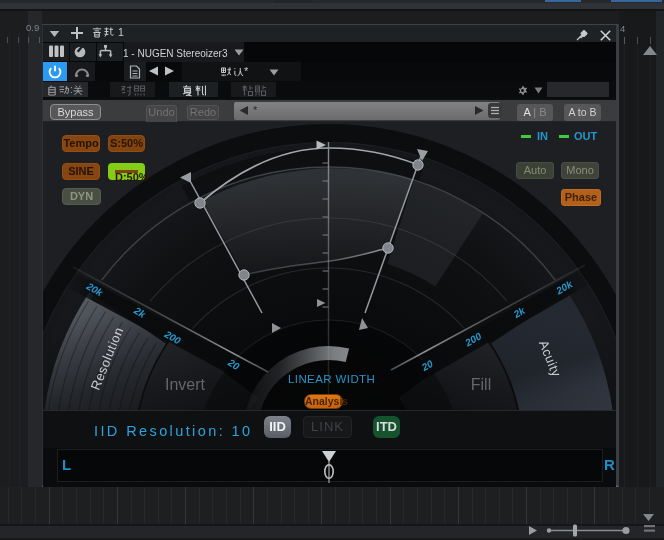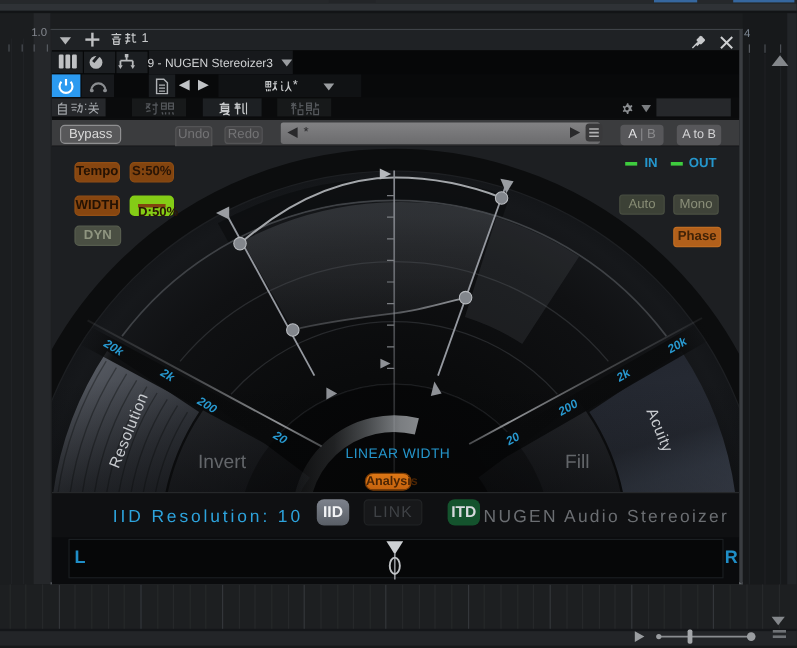--- a/index.html
+++ b/index.html
@@ -12,21 +12,21 @@
 <div class="abs" style="left:545px;top:0;width:36px;height:2px;background:#36679f"></div>
 <div class="abs" style="left:611px;top:0;width:51px;height:2px;background:#36679f"></div>
 <div class="abs" style="left:274px;top:0;width:39px;height:2.5px;background:#232528"></div>
 <div class="abs" style="left:0;top:2.5px;width:664px;height:6.5px;background:#2f3236"></div>
 <div class="abs" style="left:0;top:9px;width:664px;height:2px;background:#121416"></div>
 
 <div class="abs" style="left:0;top:11px;width:42px;height:513px;background:#1b1d1f"></div>
 <div class="abs" style="left:28px;top:11px;width:14px;height:476px;background:#25272a"></div>
 <div class="abs" style="left:9px;top:32px;width:1px;height:455px;background:#202225"></div>
 <div class="abs" style="left:19px;top:32px;width:1px;height:455px;background:#202225"></div>
-<div class="abs" style="left:26px;top:22px;width:16px;height:10px;color:#82868d;font-size:9.5px">1.0</div>
+<div class="abs" style="left:26px;top:22px;width:16px;height:10px;color:#82868d;font-size:9.5px">0.9</div>
 <div class="abs" style="left:7px;top:37px;width:1px;height:6px;background:#4a4e54"></div>
 <div class="abs" style="left:17.5px;top:37px;width:1px;height:6px;background:#4a4e54"></div>
 <div class="abs" style="left:28px;top:37px;width:1px;height:6px;background:#50545a"></div>
 <div class="abs" style="left:38.5px;top:37px;width:1px;height:6px;background:#565a60"></div>
 
 <div class="abs" style="left:619px;top:11px;width:45px;height:513px;background:#17191b"></div>
 <div class="abs" style="left:620px;top:23px;width:12px;height:10px;color:#7e8894;font-size:9.5px">4</div>
 <div class="abs" style="left:624px;top:37px;width:1px;height:7px;background:#565a60"></div>
 <div class="abs" style="left:637px;top:37px;width:1px;height:7px;background:#4a4e54"></div>
 <div class="abs" style="left:650px;top:37px;width:1px;height:7px;background:#4a4e54"></div>
@@ -161,21 +161,21 @@
       <line x1="2.5" y1="6" x2="2.5" y2="10.5"></line>
             <line x1="13.5" y1="6" x2="13.5" y2="10.5"></line>
     </g>
     <g fill="#b8babc">
             <rect x="6.4" y="0" width="3.2" height="3"></rect>
             <polygon points="0.5,10 4.5,10 2.5,13.5"></polygon>
             <polygon points="11.5,10 15.5,10 13.5,13.5"></polygon>
           </g>
   </svg>
   <div class="abs" style="left:81px;top:17px;width:120px;height:20px;background:#17191c"></div>
-  <div class="abs" style="left:80px;top:23px;color:#d0d2d4;font-size:10px;white-space:nowrap">9 - NUGEN Stereoizer3</div>
+  <div class="abs" style="left:80px;top:23px;color:#d0d2d4;font-size:10px;white-space:nowrap">1 - NUGEN Stereoizer3</div>
   <svg class="abs" style="left:191px;top:24px" width="10" height="7">
           <polygon points="0.5,0.5 9.5,0.5 5,6.5" fill="#9a9da0"></polygon>
         </svg>
 
   <div class="abs" style="left:0;top:37px;width:573px;height:19px;background:#08090a"></div>
   <div class="abs" style="left:0;top:37px;width:24px;height:19px;background:#2b9af0"></div>
   <svg class="abs" style="left:5px;top:40px" width="14" height="14" viewBox="0 0 14 14">
     <g stroke="#fff" fill="none" stroke-width="1.8">
             <path d="M3.2 3.2 a5.4 5.4 0 1 0 7.6 0"></path>
             <line x1="7" y1="0.8" x2="7" y2="6.2"></line>
@@ -447,37 +447,36 @@
 
       <path d="M 208.7 322.5 A 78 78 0 0 1 304.4 233.3" fill="none" stroke="url(#cg)" stroke-width="14"></path>
     </g>
   </svg>
   </div>
   <div class="abs" style="left:245px;top:348px;width:82px;height:14px;color:#2596cc;font-size:11.5px;letter-spacing:0.4px;text-align:center;white-space:nowrap">LINEAR WIDTH</div>
   <div class="abs" style="left:261px;top:369px;width:39px;height:14.5px;background:linear-gradient(#dd7716,#c4620e);border:1px solid #7a3c06;border-radius:7px;color:#4a2404;font-size:10.5px;font-weight:bold;text-align:center;line-height:13px">Analysis</div>
 
   <div class="abs" style="left:19px;top:110px;width:38px;height:17px;background:#874610;border:1px solid #934f15;border-radius:4px;color:#241203;font-size:11px;font-weight:bold;text-align:center;line-height:15px">Tempo</div>
   <div class="abs" style="left:65px;top:110px;width:37px;height:17px;background:#82440f;border:1px solid #8e4d13;border-radius:4px;color:#2a1505;font-size:11px;font-weight:bold;text-align:center;line-height:15px">S:50%</div>
-  <div class="abs" style="left:19px;top:138px;width:38px;height:17px;background:#874610;border:1px solid #934f15;border-radius:4px;color:#241203;font-size:11px;font-weight:bold;text-align:center;line-height:15px">WIDTH</div>
+  <div class="abs" style="left:19px;top:138px;width:38px;height:17px;background:#874610;border:1px solid #934f15;border-radius:4px;color:#241203;font-size:11px;font-weight:bold;text-align:center;line-height:15px">SINE</div>
   <div class="abs" style="left:65px;top:138px;width:37px;height:17px;background:#82440f;border:7px solid #84cc16;border-radius:4px;color:#2a1505;font-size:11px;font-weight:bold;text-align:center;line-height:15px">D:50%</div>
   <div class="abs" style="left:19px;top:163px;width:39px;height:17px;background:#4a4f43;border:1px solid #565c4e;border-radius:4px;color:#8f9580;font-size:11px;font-weight:bold;text-align:center;line-height:15px">DYN</div>
   <div class="abs" style="left:478px;top:110px;width:10px;height:2.5px;background:#3ecc3e"></div>
   <div class="abs" style="left:494px;top:105px;color:#2596cc;font-size:11px;font-weight:bold">IN</div>
   <div class="abs" style="left:516px;top:110px;width:10px;height:2.5px;background:#3ecc3e"></div>
   <div class="abs" style="left:531px;top:105px;color:#2596cc;font-size:11px;font-weight:bold">OUT</div>
   <div class="abs" style="left:473px;top:137px;width:38px;height:17px;background:#3c4136;border:1px solid #474d40;border-radius:3px;color:#878c74;font-size:11px;text-align:center;line-height:15px">Auto</div>
   <div class="abs" style="left:518px;top:137px;width:38px;height:17px;background:#3f4339;border:1px solid #4a4f42;border-radius:3px;color:#8a8e79;font-size:11px;text-align:center;line-height:15px">Mono</div>
   <div class="abs" style="left:518px;top:164px;width:40px;height:17px;background:#b2601b;border:1px solid #bf6c22;border-radius:3px;color:#402207;font-size:11px;font-weight:bold;text-align:center;line-height:15px">Phase</div>
 
   <div class="abs" style="left:0;top:385px;width:573px;height:38px;background:#0f1012;border-top:1px solid #26282a"></div>
   <div class="abs" style="left:51px;top:398px;color:#2da3dc;font-size:14.5px;letter-spacing:2.4px;white-space:nowrap">IID Resolution: 10</div>
   <div class="abs" style="left:221px;top:391px;width:27px;height:22px;background:linear-gradient(#7d828c,#595e66);border-radius:6px;color:#f2f3f5;font-size:13px;font-weight:bold;text-align:center;line-height:22px">IID</div>
   <div class="abs" style="left:260px;top:391px;width:49px;height:22px;background:#17181a;border:1px solid #212325;border-radius:4px;color:#3f4246;font-size:13px;text-align:center;line-height:20px;letter-spacing:1px">LINK</div>
   <div class="abs" style="left:330px;top:391px;width:27px;height:22px;background:#14532d;border-radius:6px;color:#d8dade;font-size:13px;font-weight:bold;text-align:center;line-height:22px">ITD</div>
-  <div class="abs" style="left:360px;top:398px;color:#6b6e72;font-size:14.5px;letter-spacing:1.9px;white-space:nowrap">NUGEN Audio Stereoizer</div>
 
   <div class="abs" style="left:0;top:423px;width:573px;height:40px;background:#0a0b0d"></div>
   <div class="abs" style="left:14px;top:424px;width:546px;height:33px;background:#060708;border:1px solid #1b1f22"></div>
   <div class="abs" style="left:19px;top:431px;color:#1f8ec7;font-size:15px;font-weight:bold">L</div>
   <div class="abs" style="left:561px;top:431px;color:#1f8ec7;font-size:15px;font-weight:bold">R</div>
   <svg class="abs" style="left:277px;top:425px" width="18" height="36">
     <polygon points="2,1 16,1 9,12" fill="#cdd0d3"></polygon>
     <line x1="9" y1="11" x2="9" y2="33" stroke="#8e9196" stroke-width="1.4"></line>
     <ellipse cx="9" cy="21.5" rx="4.2" ry="6.8" fill="none" stroke="#c0c3c6" stroke-width="1.6"></ellipse>
   </svg>

